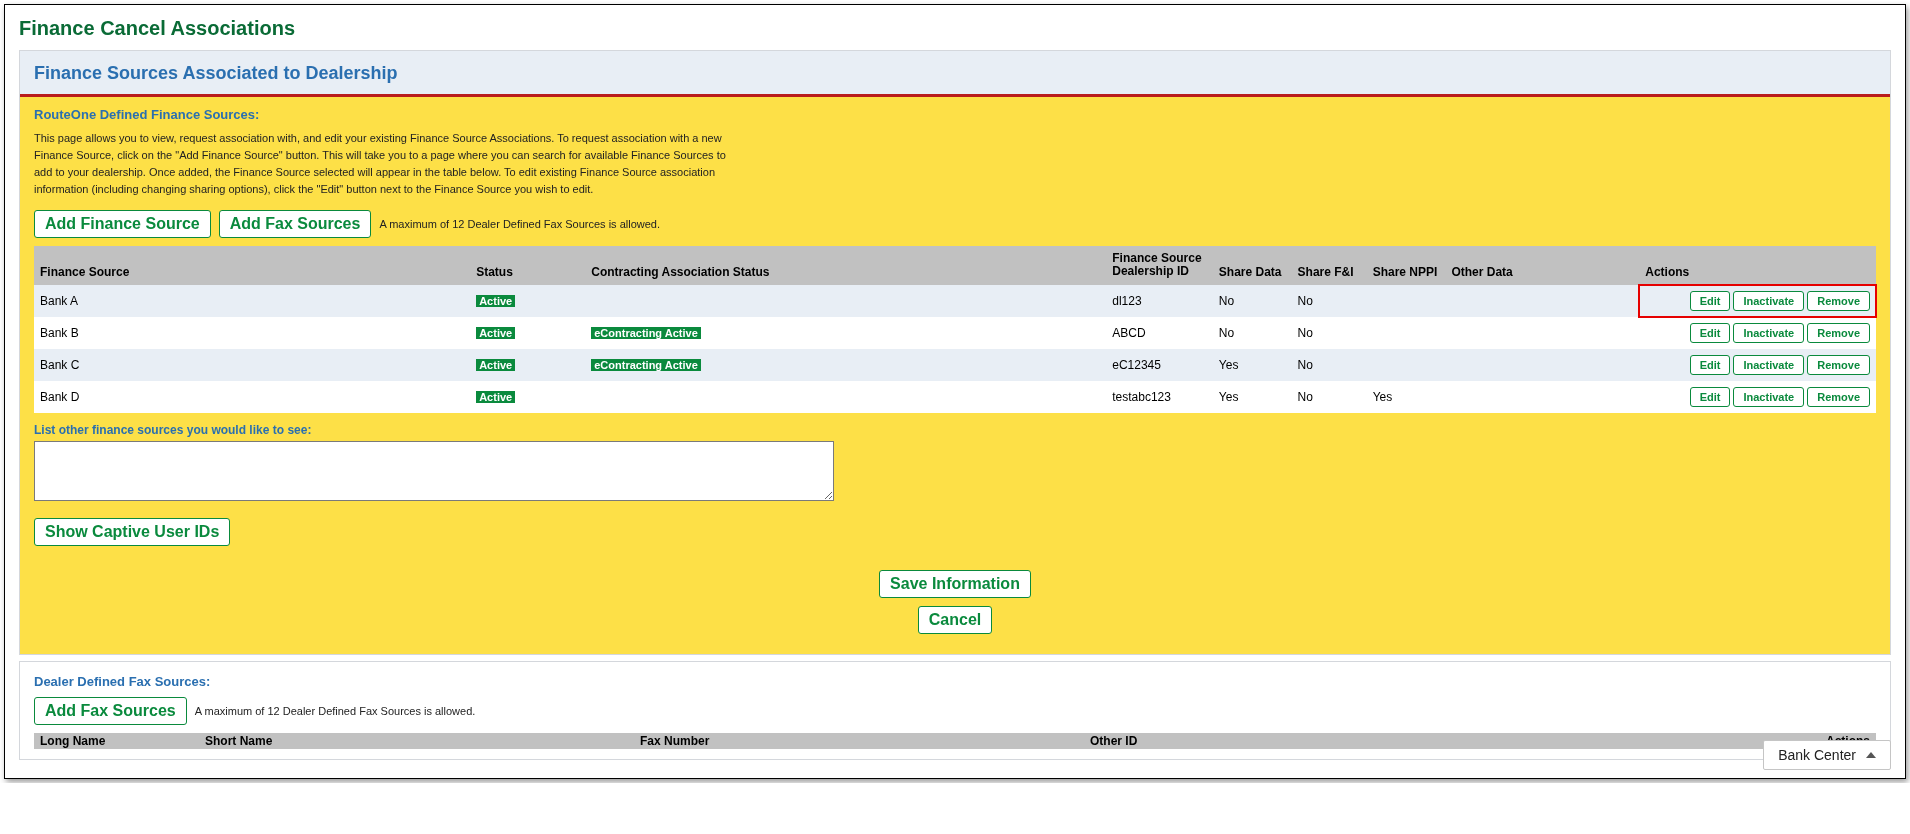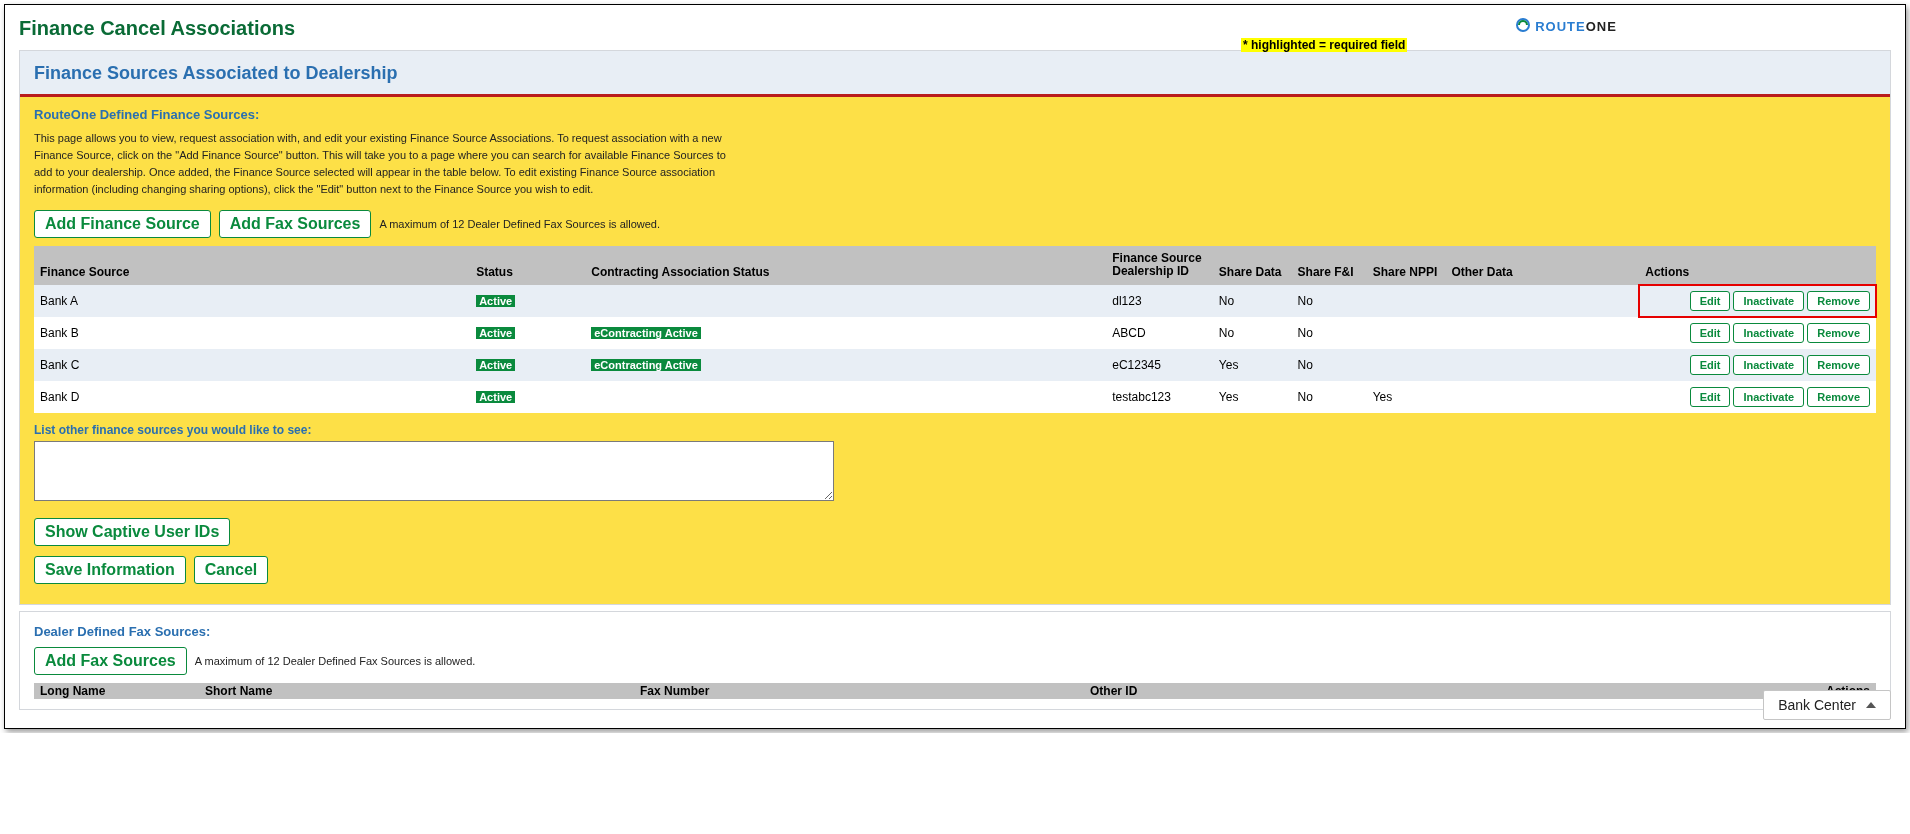--- a/index.html
+++ b/index.html
@@ -188,32 +188,20 @@
     border-bottom: 6px solid #555;
   }
 </style>
 </head>
 <body>
 
 <div class="page-wrap">
 
   <div class="page-title">Finance Cancel Associations</div>
 
-  <div class="top-right">
-    <div class="brand">
-      <span class="brand-icon">
-        <svg viewBox="0 0 24 24">
-            <circle cx="12" cy="12" r="9" fill="none" stroke="#2a7dd1" stroke-width="3"></circle>
-            <path d="M6 12 A6 6 0 0 1 18 12" fill="none" stroke="#0a8a3d" stroke-width="3"></path>
-          </svg>
-      </span>
-      <span><span class="route">ROUTE</span><span class="one">ONE</span></span>
-    </div>
-    <div class="req-note">* highlighted = required field</div>
-  </div>
 
   <div class="panel">
     <div class="panel-title">Finance Sources Associated to Dealership</div>
 
     <div class="panel-inner-white">
       <div class="sub-title">RouteOne Defined Finance Sources:</div>
       <div class="help-text">This page allows you to view, request association with, and edit your existing Finance Source Associations. To request association with a new Finance Source, click on the "Add Finance Source" button. This will take you to a page where you can search for available Finance Sources to add to your dealership. Once added, the Finance Source selected will appear in the table below. To edit existing Finance Source association information (including changing sharing options), click the "Edit" button next to the Finance Source you wish to edit.</div>
 
       <div class="btn-row">
         <button class="btn">Add Finance Source</button>
@@ -285,21 +273,21 @@
             </tr>
           </tbody>
       </table>
 
       <div class="field-label">List other finance sources you would like to see:</div>
       <textarea class="others" value="" style=""></textarea>
 
       <div class="btn-row" style="margin-top:14px;">
         <button class="btn">Show Captive User IDs</button>
       </div>
-      <div class="btn-row" style="margin-top:10px;">
+      <div class="btn-row" style="margin-top:24px;flex-direction:column;">
         <button class="btn">Save Information</button>
         <button class="btn">Cancel</button>
       </div>
     </div>
   </div>
 
   <div class="panel" style="background:#fff;">
     <div class="sub-title">Dealer Defined Fax Sources:</div>
     <div class="btn-row">
       <button class="btn">Add Fax Sources</button>

